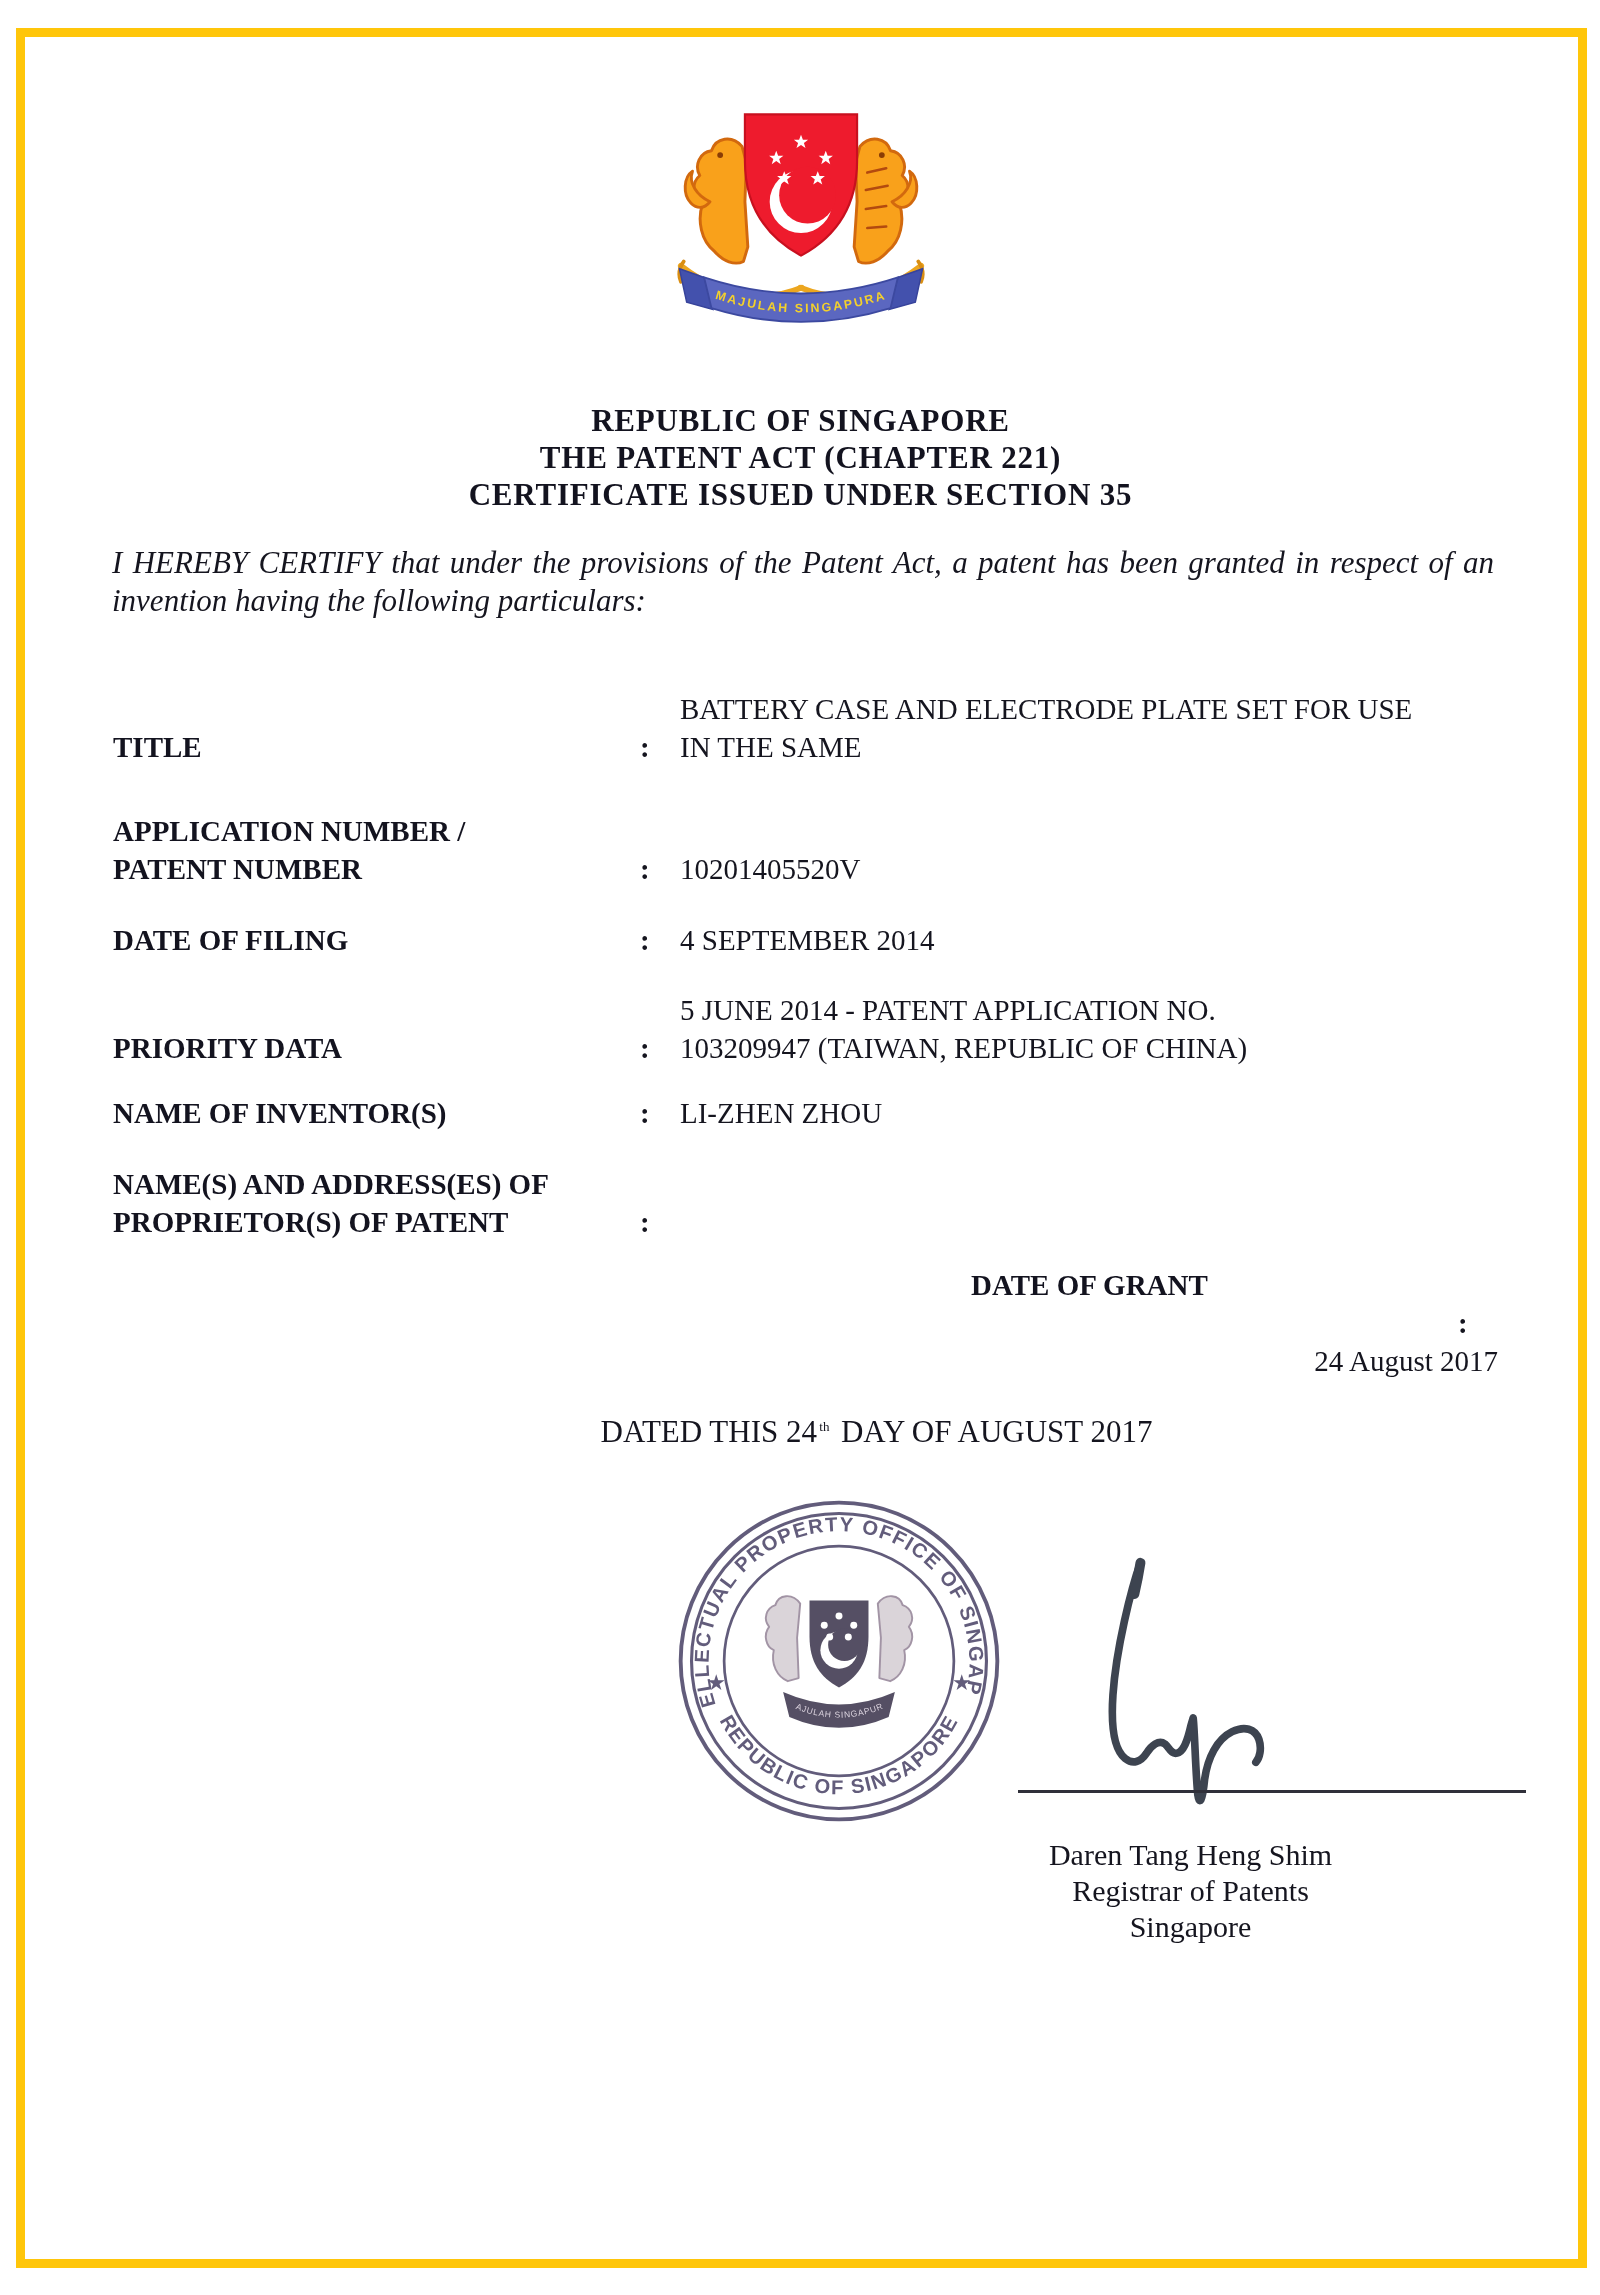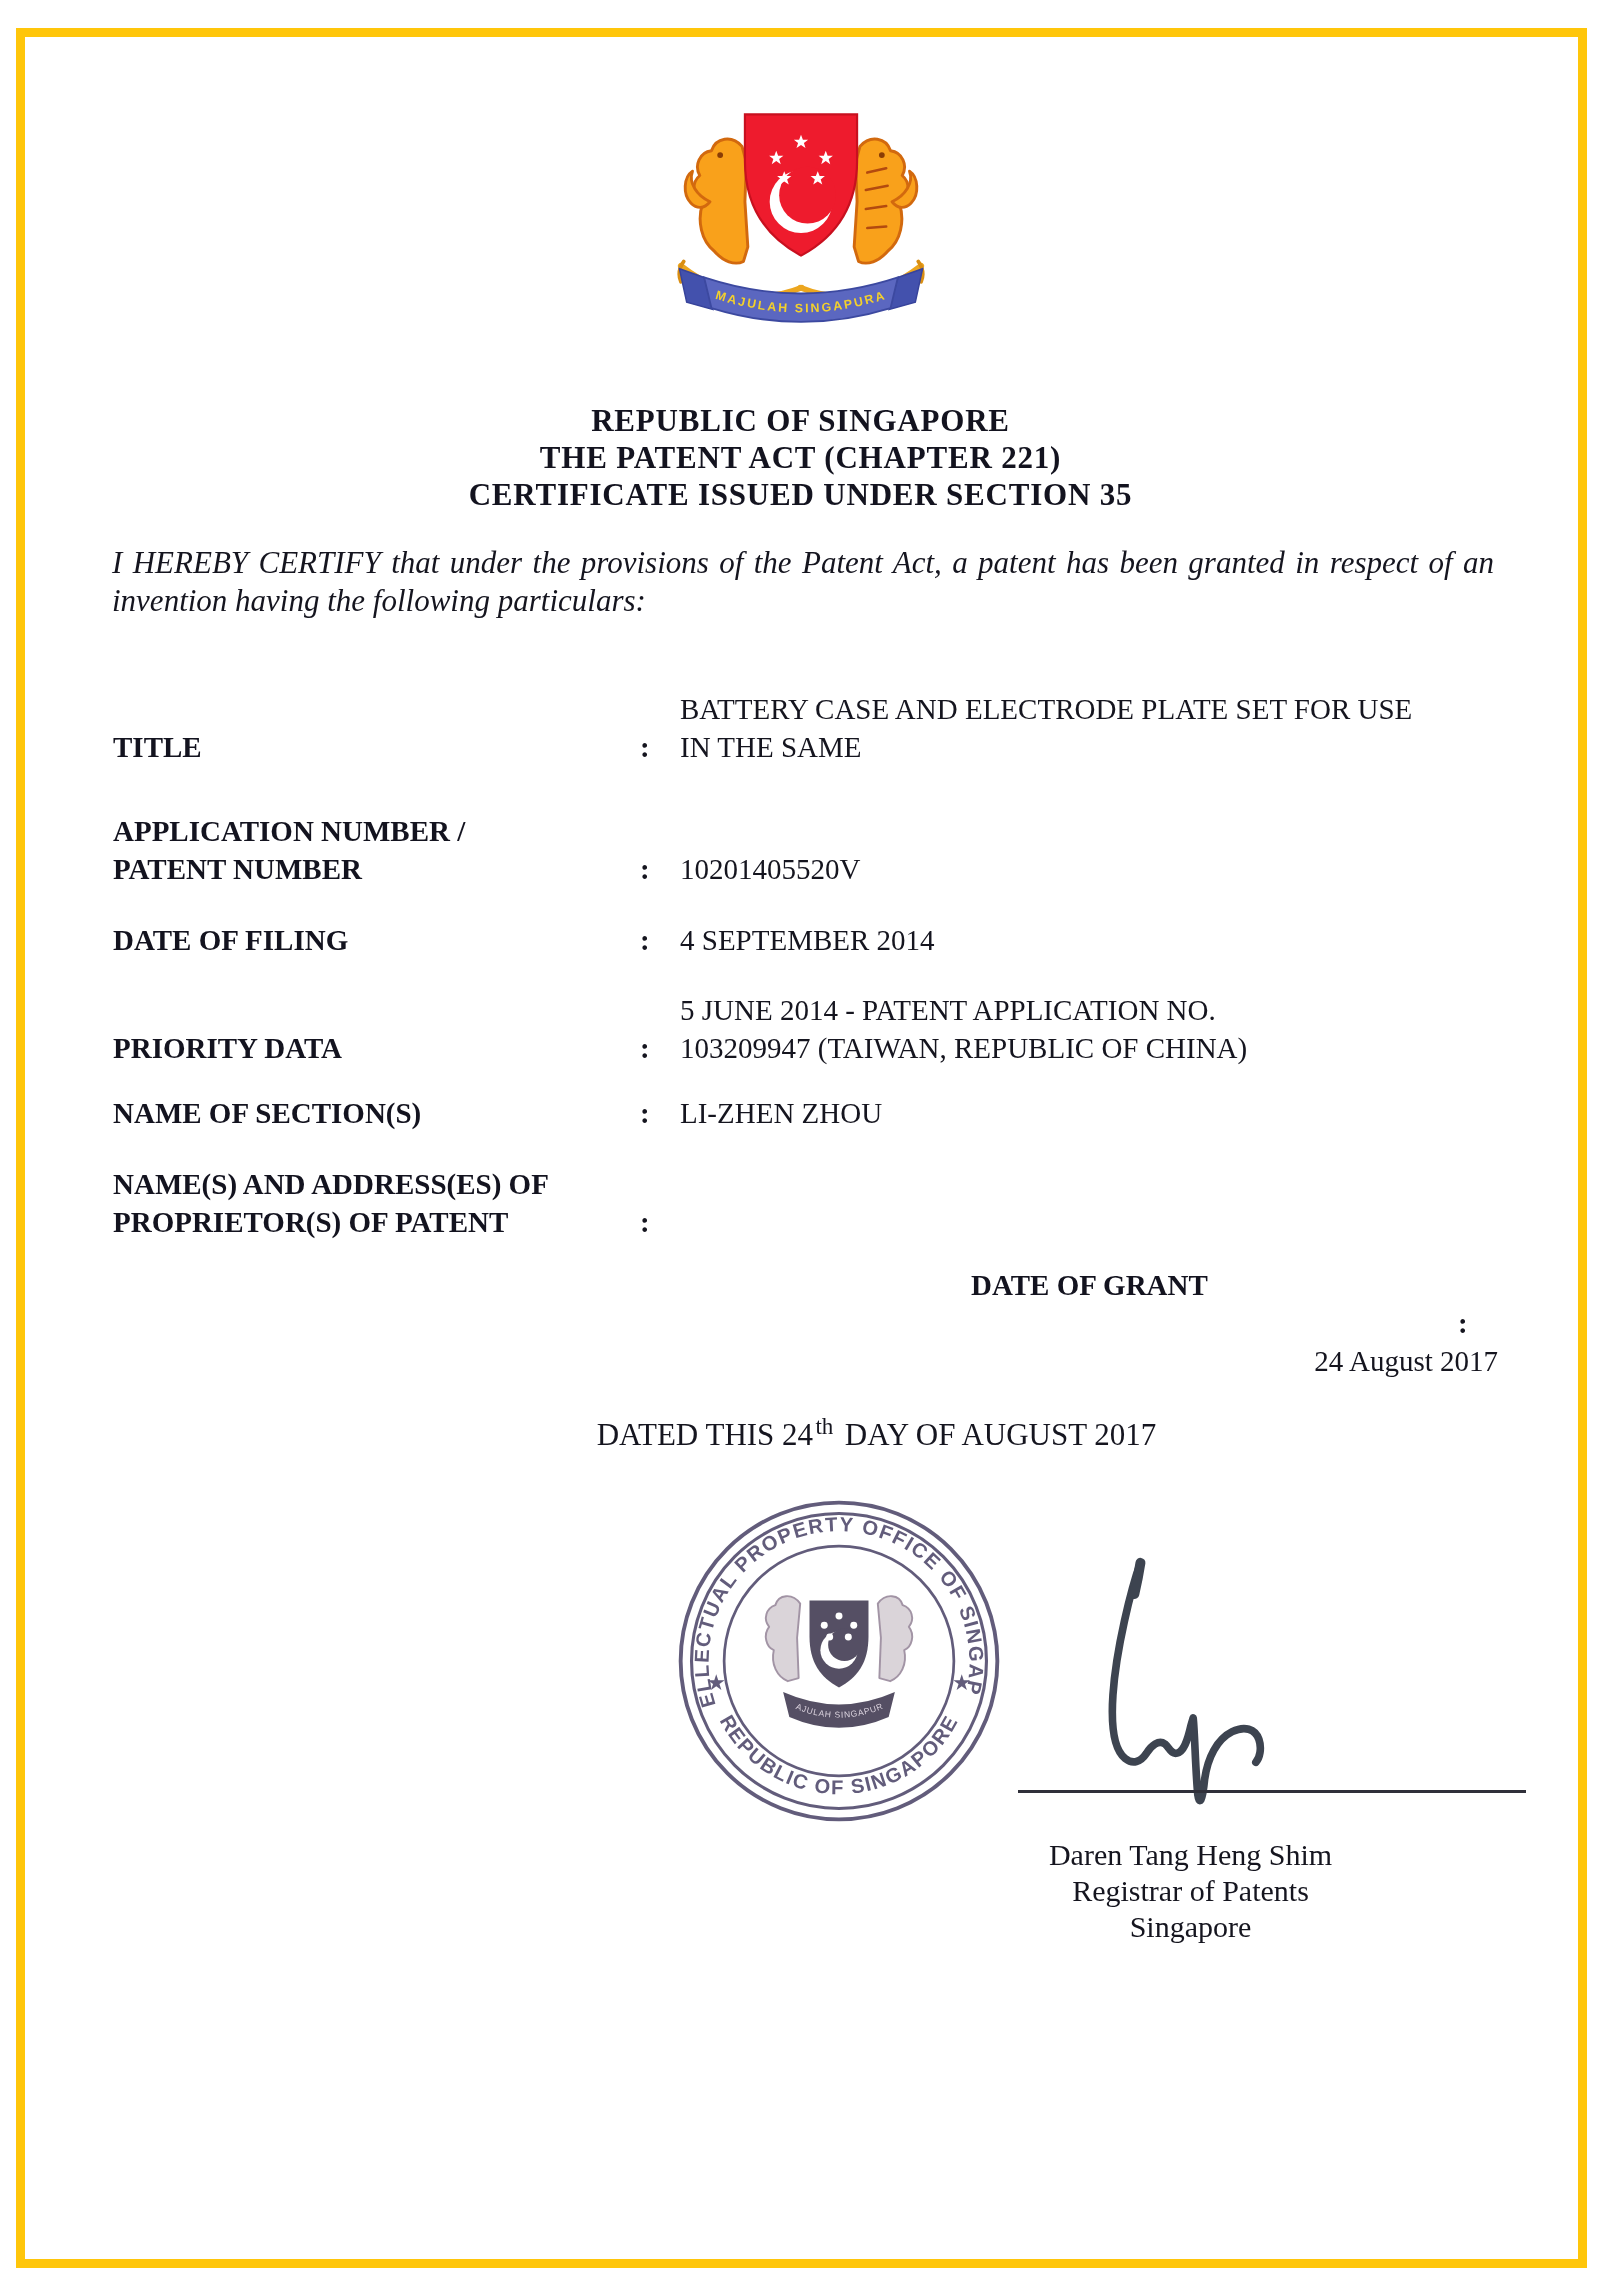--- a/index.html
+++ b/index.html
@@ -42,21 +42,21 @@
   .frow.r3{margin-top:33px;}
   .frow.r4{margin-top:32px;}
   .frow.r5{margin-top:27px;}
   .frow.r6{margin-top:33px;}
   .frow.r7{margin-top:25px;flex-direction:column;}
   .dated{
     position:absolute;top:1414px;left:0;width:100%;
     text-align:center;font-size:31px;color:#15151f;
     transform:translateX(76px);
   }
-  .dated sup{font-size:23px;vertical-align:super;margin:0 3.8px 0 2.3px;}
+  .dated sup{font-size:13px;vertical-align:super;margin:0 3.8px 0 2.3px;}
   .dated .pre{white-space:pre;}
   .seal{position:absolute;left:676px;top:1498px;width:326px;height:326px;opacity:0.92;}
   .sig-svg{position:absolute;left:1009px;top:1542px;width:535px;height:264px;}
   .sig-line{
     position:absolute;left:1018px;top:1790px;width:508px;height:3.1px;
     background:#30303a;
   }
   .sig-block{
     position:absolute;top:1837px;left:942px;width:497px;
     text-align:center;font-size:30px;line-height:36px;color:#15151f;
@@ -141,21 +141,21 @@
       <div class="fcolon">:</div>
       <div class="fvalue">4 SEPTEMBER 2014</div>
     </div>
     <div class="frow r4">
       <div class="flabel">PRIORITY DATA</div>
       <div class="fcolon">:</div>
       <div class="fvalue">5 JUNE 2014 - PATENT APPLICATION NO.
 103209947 (TAIWAN, REPUBLIC OF CHINA)</div>
     </div>
     <div class="frow r5">
-      <div class="flabel">NAME OF SECTION(S)</div>
+      <div class="flabel">NAME OF INVENTOR(S)</div>
       <div class="fcolon">:</div>
       <div class="fvalue">LI-ZHEN ZHOU</div>
     </div>
     <div class="frow r6">
       <div class="flabel">NAME(S) AND ADDRESS(ES) OF
 PROPRIETOR(S) OF PATENT</div>
       <div class="fcolon">:</div>
     </div>
     <div class="frow r7">
       <div class="flabel">DATE OF GRANT</div>

